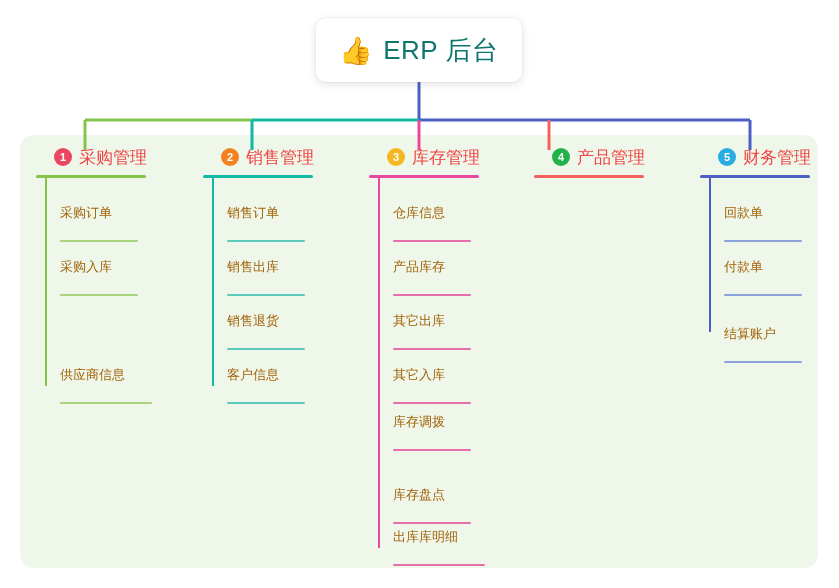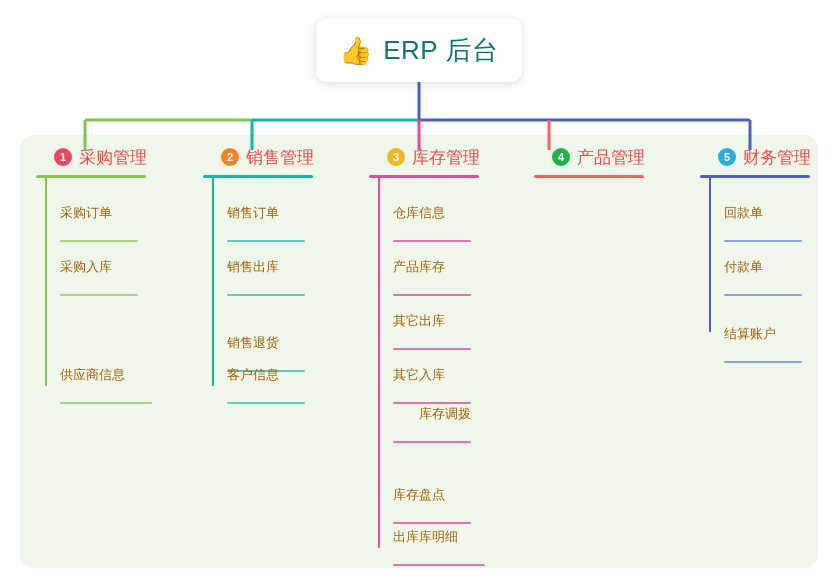--- a/index.html
+++ b/index.html
@@ -190,21 +190,21 @@
         <div class="leaves" style="height: 216px;">
           <div class="spine" style="background: rgb(17, 184, 164); height: 208px;"></div>
           <div class="leaf" style="position: absolute; left: 0px; top: 26px;">
             <span class="leaf-label">销售订单</span>
             <div class="leaf-rule" style="background: rgb(94, 201, 189); width: 78px;"></div>
           </div>
           <div class="leaf" style="position: absolute; left: 0px; top: 80px;">
             <span class="leaf-label">销售出库</span>
             <div class="leaf-rule" style="background: rgb(94, 201, 189); width: 78px;"></div>
           </div>
-          <div class="leaf" style="position: absolute; left: 0px; top: 134px; margin-top: 22px;">
+          <div class="leaf" style="position: absolute; left: 0px; top: 134px;">
             <span class="leaf-label">销售退货</span>
             <div class="leaf-rule" style="background: rgb(94, 201, 189); width: 78px;"></div>
           </div>
           <div class="leaf" style="position: absolute; left: 0px; top: 188px;">
             <span class="leaf-label">客户信息</span>
             <div class="leaf-rule" style="background: rgb(94, 201, 189); width: 78px;"></div>
           </div>
         </div>
       </div>
       <div class="column" style="left: 369px; width: 160px;">
@@ -224,21 +224,21 @@
             <div class="leaf-rule" style="background: rgb(232, 111, 174); width: 78px;"></div>
           </div>
           <div class="leaf" style="position: absolute; left: 0px; top: 134px;">
             <span class="leaf-label">其它出库</span>
             <div class="leaf-rule" style="background: rgb(232, 111, 174); width: 78px;"></div>
           </div>
           <div class="leaf" style="position: absolute; left: 0px; top: 188px;">
             <span class="leaf-label">其它入库</span>
             <div class="leaf-rule" style="background: rgb(232, 111, 174); width: 78px;"></div>
           </div>
-          <div class="leaf" style="position: absolute; left: 0px; top: 227px; text-align: right;">
+          <div class="leaf" style="position: absolute; left: 0px; top: 235px;">
             <span class="leaf-label">库存调拨</span>
             <div class="leaf-rule" style="background: rgb(232, 111, 174); width: 78px;"></div>
           </div>
           <div class="leaf" style="position: absolute; left: 0px; top: 308px;">
             <span class="leaf-label">库存盘点</span>
             <div class="leaf-rule" style="background: rgb(232, 111, 174); width: 78px;"></div>
           </div>
           <div class="leaf" style="position: absolute; left: 0px; top: 350px;">
             <span class="leaf-label">出库库明细</span>
             <div class="leaf-rule" style="background: rgb(232, 111, 174); width: 92px;"></div>

